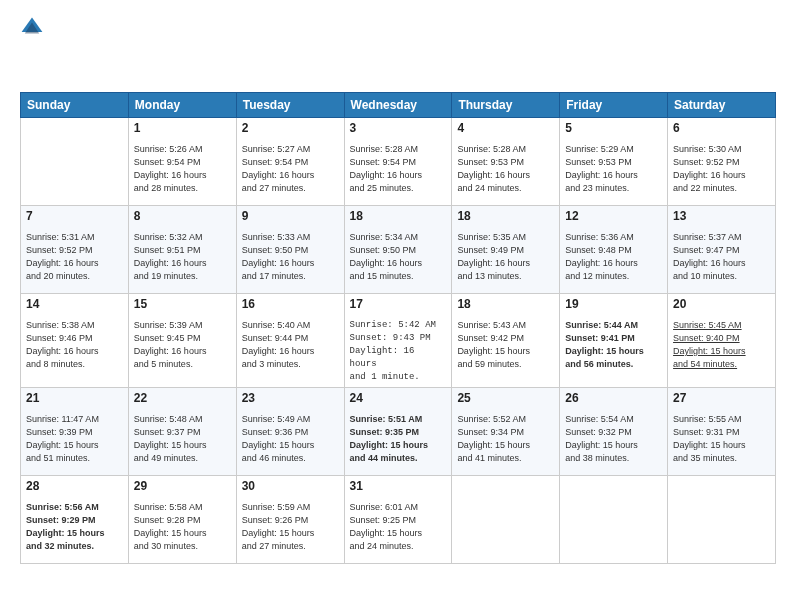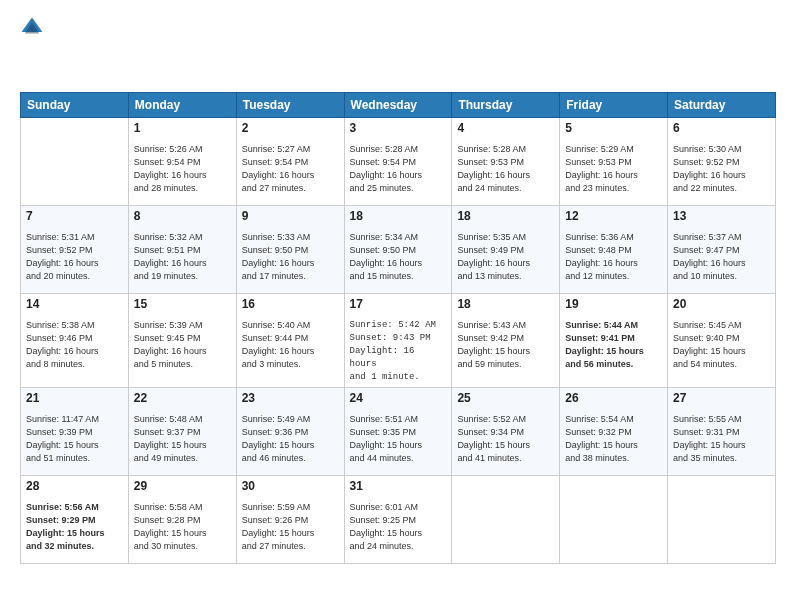--- a/index.html
+++ b/index.html
@@ -274,21 +274,21 @@
           </td>
           <td>
             <span class="day-number">19</span>
             <div class="cell-content" style="white-space: pre-line; font-weight: bold;">Sunrise: 5:44 AM
 Sunset: 9:41 PM
 Daylight: 15 hours
 and 56 minutes.</div>
           </td>
           <td>
             <span class="day-number">20</span>
-            <div class="cell-content" style="white-space: pre-line;">Sunrise: 5:45 AM
+            <div class="cell-content" style="white-space: pre-line; text-decoration: underline;">Sunrise: 5:45 AM
 Sunset: 9:40 PM
 Daylight: 15 hours
 and 54 minutes.</div>
           </td>
         </tr>
         <tr>
           <td>
             <span class="day-number">21</span>
             <div class="cell-content" style="white-space: pre-line;">Sunrise: 11:47 AM
 Sunset: 9:39 PM
@@ -304,21 +304,21 @@
           </td>
           <td>
             <span class="day-number">23</span>
             <div class="cell-content" style="white-space: pre-line;">Sunrise: 5:49 AM
 Sunset: 9:36 PM
 Daylight: 15 hours
 and 46 minutes.</div>
           </td>
           <td>
             <span class="day-number">24</span>
-            <div class="cell-content" style="white-space: pre-line;">Sunrise: 5:51 AM
+            <div class="cell-content" style="white-space: pre-line; font-weight: bold;">Sunrise: 5:51 AM
 Sunset: 9:35 PM
 Daylight: 15 hours
 and 44 minutes.</div>
           </td>
           <td>
             <span class="day-number">25</span>
             <div class="cell-content" style="white-space: pre-line;">Sunrise: 5:52 AM
 Sunset: 9:34 PM
 Daylight: 15 hours
 and 41 minutes.</div>

